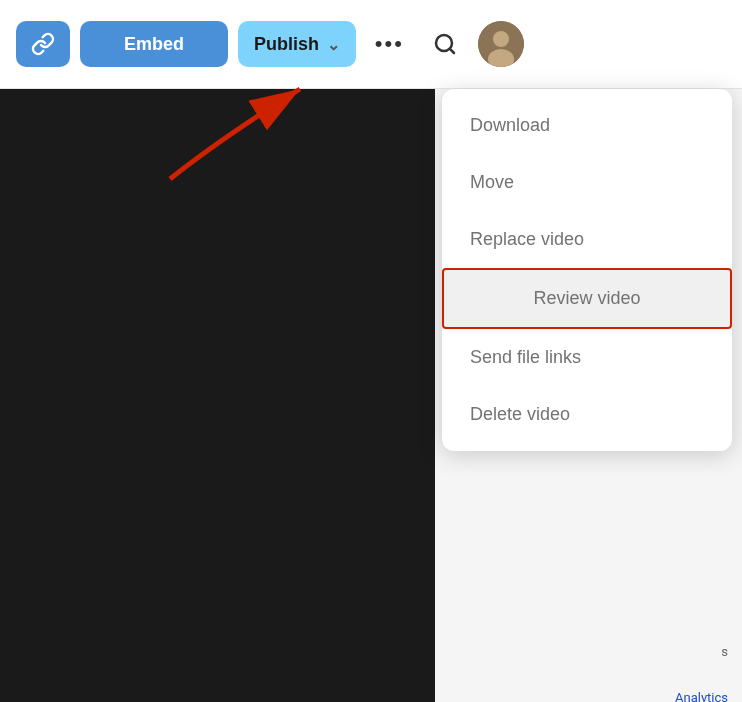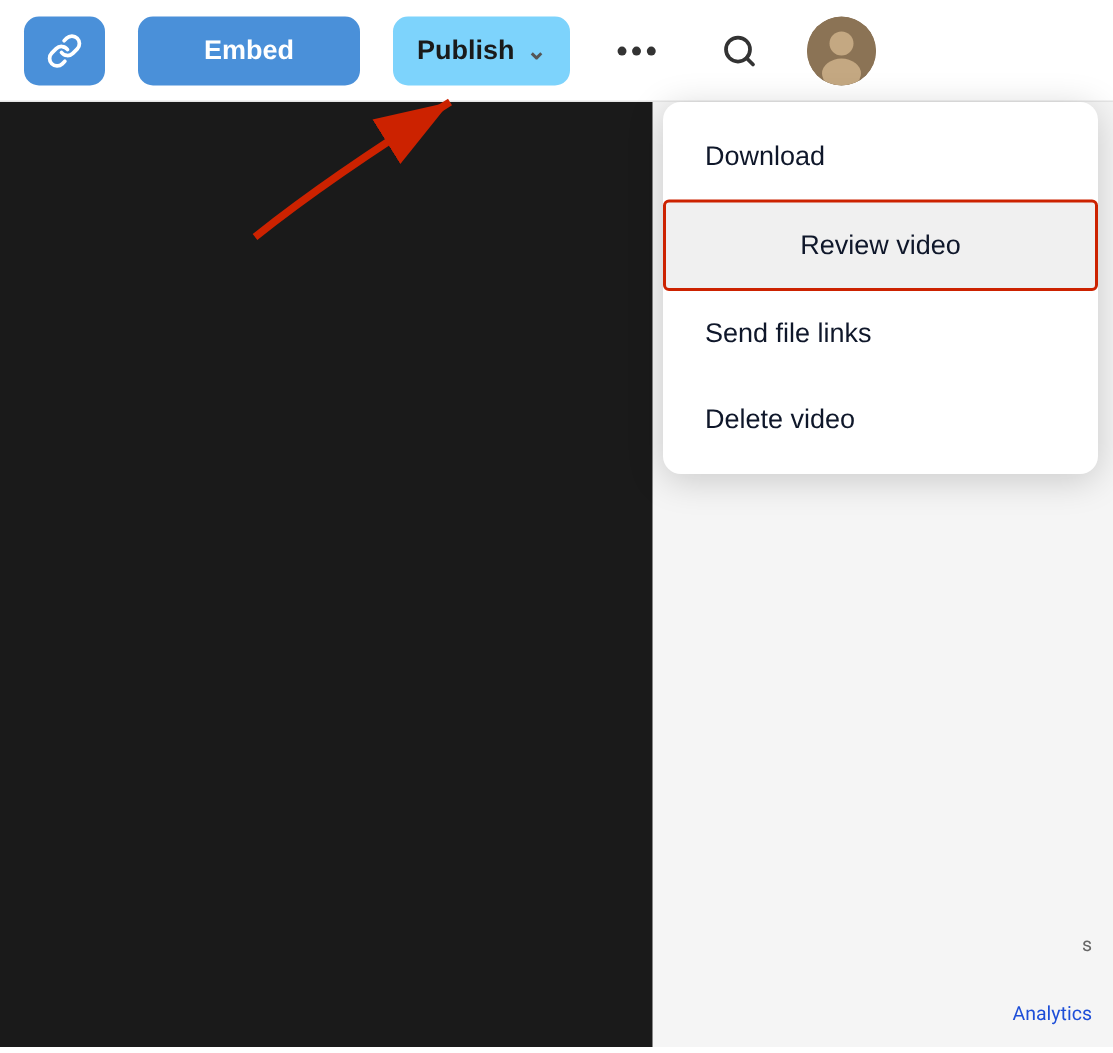--- a/index.html
+++ b/index.html
@@ -15,24 +15,24 @@
       font-family: -apple-system, BlinkMacSystemFont, "Segoe UI", Roboto, Helvetica, Arial, sans-serif;
       overflow: hidden;
       position: relative;
     }
 
     
     .toolbar {
       display: flex;
       align-items: center;
       padding: 14px 16px;
-      gap: 22px;
+      gap: 10px;
       background: #ffffff;
       border-bottom: 1px solid #e5e5e5;
-      height: 68px;
+      height: 89px;
     }
 
     .btn-link-icon {
       width: 54px;
       height: 46px;
       background: #4a90d9;
       border-radius: 10px;
       border: none;
       cursor: pointer;
       display: flex;
@@ -146,21 +146,21 @@
       box-shadow: 0 4px 24px rgba(0,0,0,0.18);
       padding: 8px 0;
       z-index: 200;
     }
 
     .dropdown-item {
       display: flex;
       align-items: center;
       padding: 18px 28px;
       font-size: 18px;
-      color: #0f172a;
+      color: #737373;
       cursor: pointer;
       background: transparent;
       border: none;
       width: 100%;
       text-align: left;
     }
 
     .dropdown-item.highlighted {
       background: #f0f0f0;
       border: 2.5px solid #cc2200;
@@ -248,20 +248,26 @@
       </marker>
     </defs>
 
     <path d="M 30 100 Q 80 60 160 10" stroke="#cc2200" stroke-width="5" fill="none" marker-end="url(#arrowhead)"></path>
   </svg>
 
   <div class="dropdown-menu">
     <button class="dropdown-item">
       <span>Download</span>
     </button>
+    <button class="dropdown-item">
+      <span>Move</span>
+    </button>
+    <button class="dropdown-item">
+      <span>Replace video</span>
+    </button>
     <button class="dropdown-item highlighted">
       <span>Review video</span>
     </button>
     <button class="dropdown-item">
       <span>Send file links</span>
     </button>
     <button class="dropdown-item">
       <span>Delete video</span>
     </button>
   </div>

